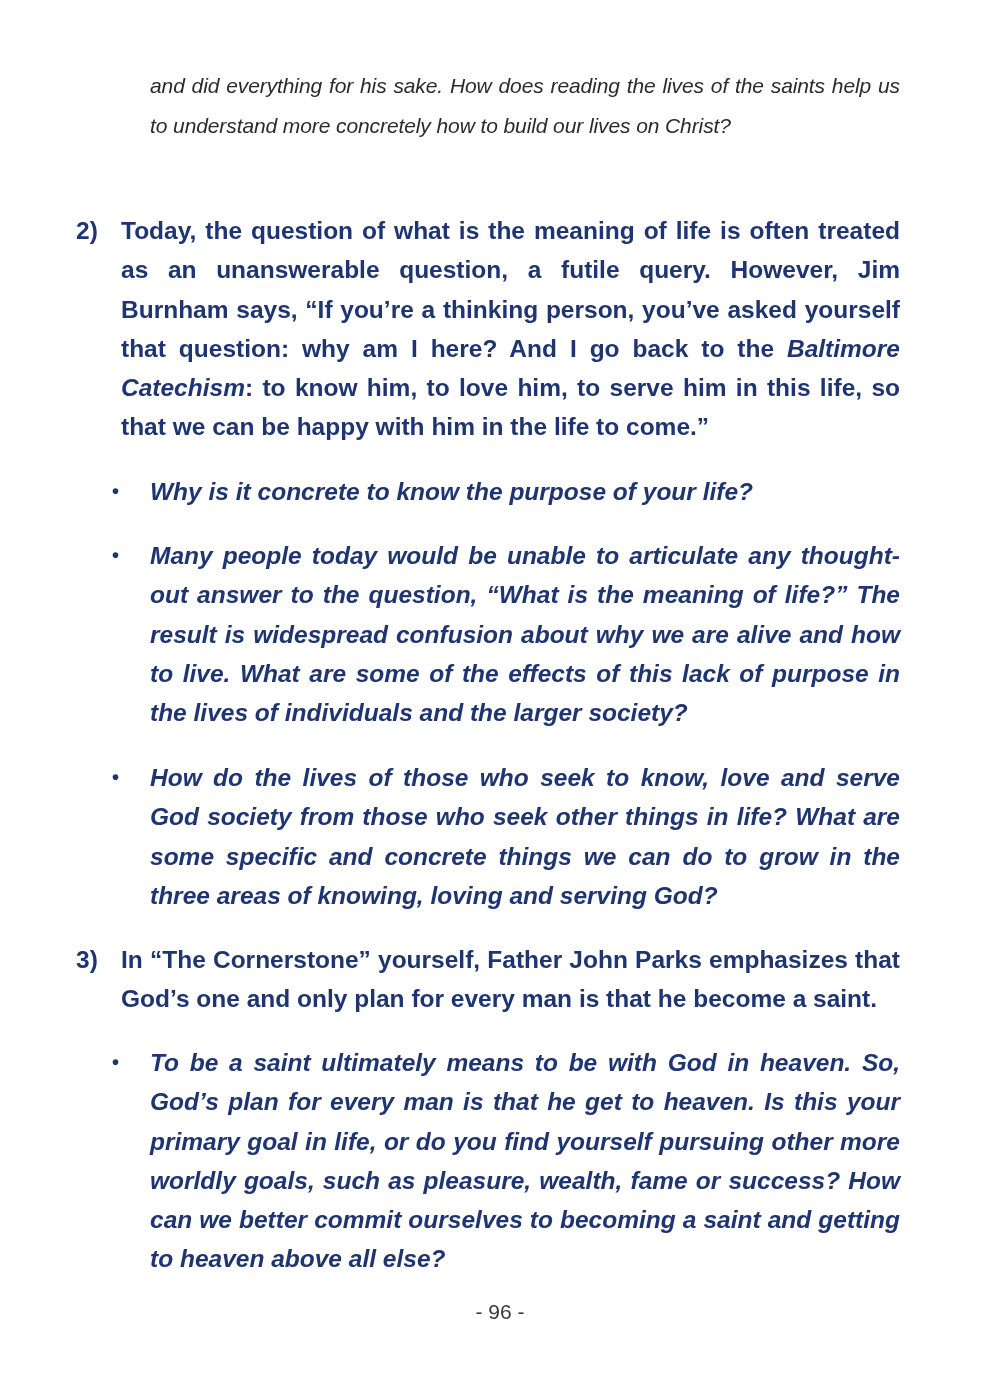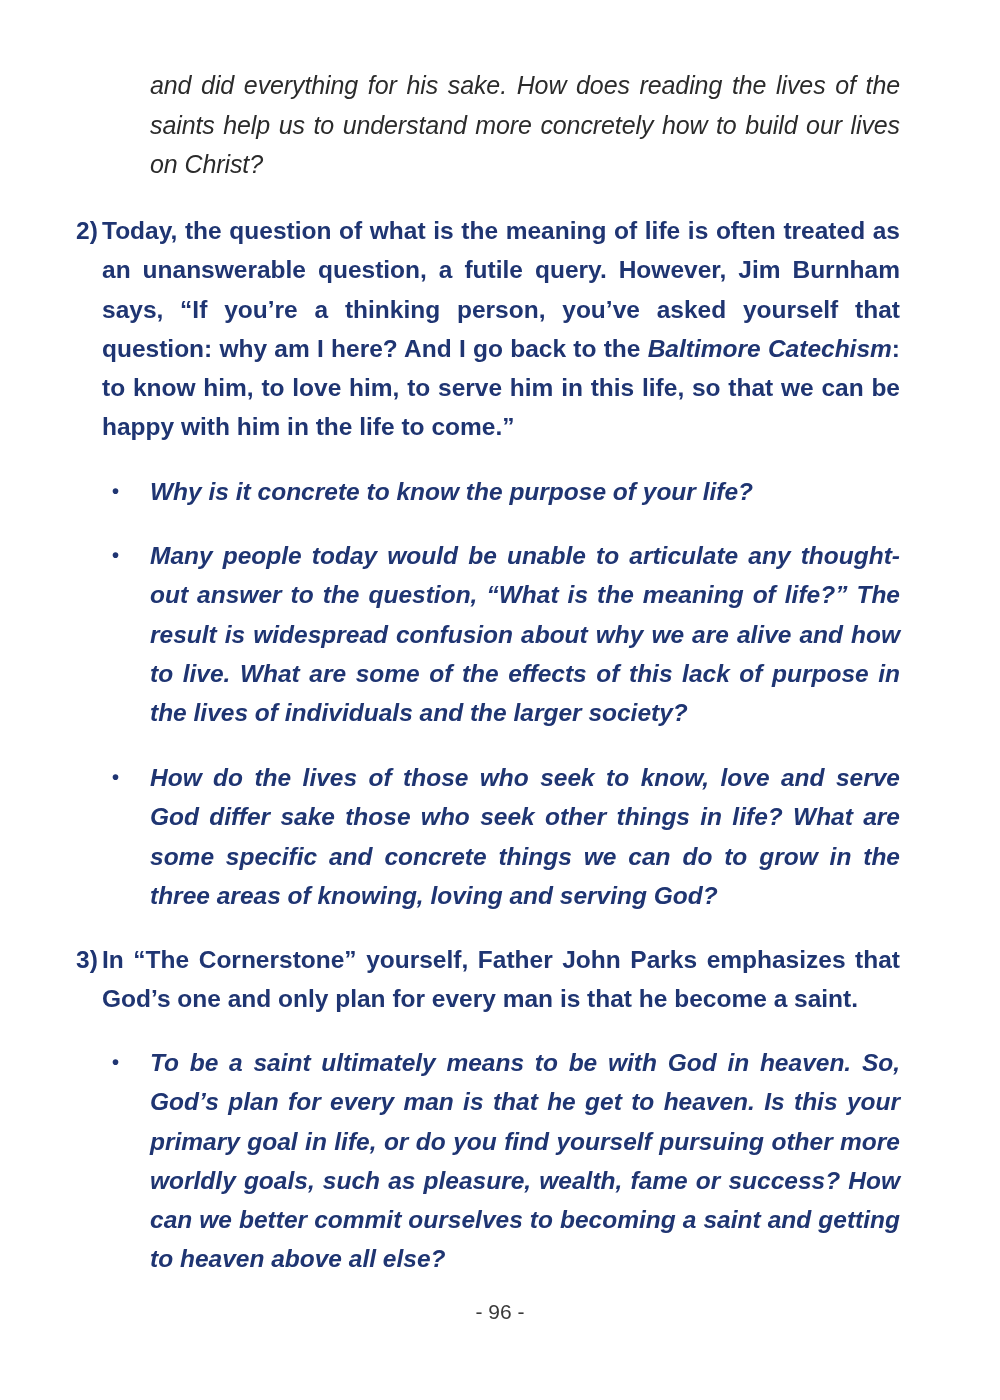--- a/index.html
+++ b/index.html
@@ -19,21 +19,21 @@
       left: 0;
       top: 0;
       width: 1000px;
       height: 1400px;
     }
     .lead-para {
       position: absolute;
       left: 150px;
       top: 66px;
       width: 750px;
-      font-size: 25px;
+      font-size: 21px;
       line-height: 39.5px;
       font-style: italic;
       font-weight: normal;
       color: #2b2b2b;
       text-align: justify;
       letter-spacing: -0.1px;
     }
     .question {
       position: absolute;
       left: 76px;
@@ -43,21 +43,21 @@
       font-size: 24.5px;
       line-height: 39.3px;
     }
     .question .q-num {
       position: absolute;
       left: 0;
       top: 0;
     }
     .question .q-text {
       display: block;
-      margin-left: 26px;
+      margin-left: 45px;
       text-align: justify;
     }
     .q2 { top: 211px; }
     .q3 { top: 940px; }
     .bullet {
       position: absolute;
       left: 112px;
       width: 788px;
       color: #1f3572;
       font-weight: bold;
@@ -112,21 +112,21 @@
     <span class="b-text justify-lines">Why is it concrete to know the purpose of your life?</span>
   </div>
 
   <div class="bullet b2" style="color: rgb(31, 53, 114);">
     <span class="dot">•</span>
     <span class="b-text justify-lines">Many people today would be unable to articulate any thought-out answer to the question, “What is the meaning of life?” The result is widespread confusion about why we are alive and how to live. What are some of the effects of this lack of purpose in the lives of individuals and the larger society?</span>
   </div>
 
   <div class="bullet b3" style="color: rgb(31, 53, 114);">
     <span class="dot">•</span>
-    <span class="b-text justify-lines">How do the lives of those who seek to know, love and serve God differ sake those who seek other things in life? What are some specific and concrete things we can do to grow in the three areas of knowing, loving and serving God?</span>
+    <span class="b-text justify-lines">How do the lives of those who seek to know, love and serve God society from those who seek other things in life? What are some specific and concrete things we can do to grow in the three areas of knowing, loving and serving God?</span>
   </div>
 
   <div class="question q3" style="color: rgb(31, 53, 114);">
     <span class="q-num">3)</span>
     <span class="q-text justify-lines">In “The Cornerstone” yourself, Father John Parks emphasizes that God’s one and only plan for every man is that he become a saint.</span>
   </div>
 
   <div class="bullet b4" style="color: rgb(31, 53, 114);">
     <span class="dot">•</span>
     <span class="b-text justify-lines">To be a saint ultimately means to be with God in heaven. So, God’s plan for every man is that he get to heaven. Is this your primary goal in life, or do you find yourself pursuing other more worldly goals, such as pleasure, wealth, fame or success? How can we better commit ourselves to becoming a saint and getting to heaven above all else?</span>

